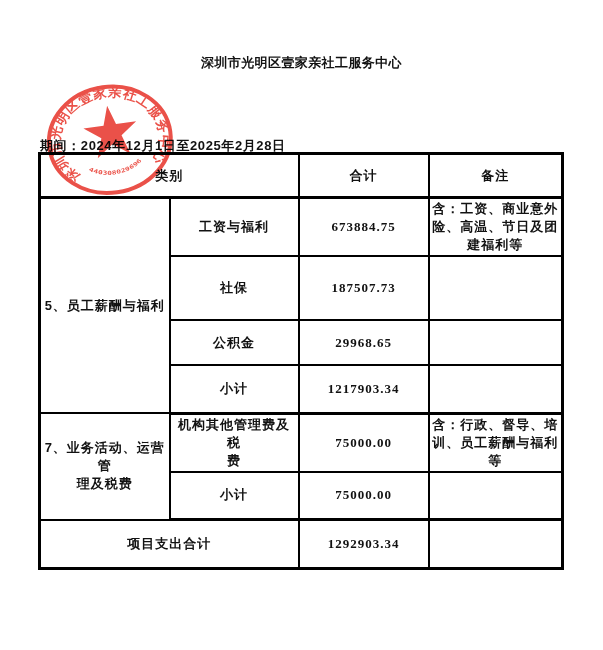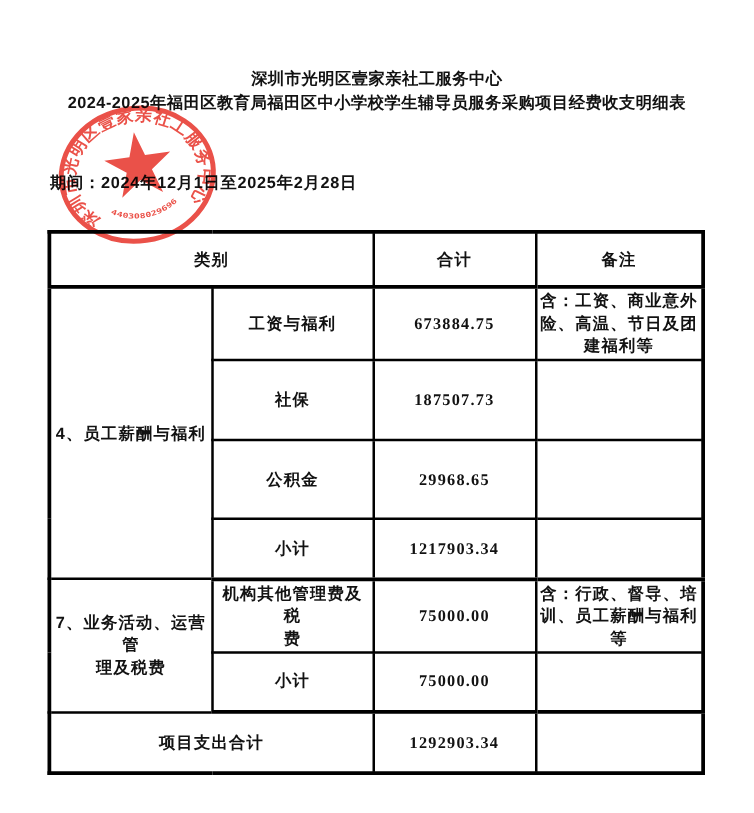--- a/index.html
+++ b/index.html
@@ -14,21 +14,21 @@
   .titles {
     position:absolute; top:53px; left:0; width:603px;
     text-align:center; font-weight:bold;
     font-size:13px; line-height:19px; letter-spacing:0.4px;
   }
   .period {
     position:absolute; top:137px; left:40px;
     font-weight:bold; font-size:13px; letter-spacing:0.6px;text-align:center;
   }
   table.exp {
-    position:absolute; left:38px; top:184px;
+    position:absolute; left:38px; top:152px;
     width:523px; border-collapse:collapse; table-layout:fixed;
     border:3px solid #000;
   }
   table.exp td {
     border:2px solid #000;
     text-align:center; vertical-align:middle;
     font-weight:bold; font-size:13px; letter-spacing:1px;
     padding:1px 2px;
     white-space:pre-line;
     line-height:18px;
@@ -48,52 +48,51 @@
     opacity:0.88;
     z-index:5;
     pointer-events:none;
   }
 </style>
 </head>
 <body>
 
 <div class="titles">
   <div>深圳市光明区壹家亲社工服务中心</div>
-  <div>2024-2025年福田区教育局福田区中小学校学生辅导员服务采购项目经费收支明细表</div>
 </div>
 
 <div class="period">期间：2024年12月1日至2025年2月28日</div>
 
 <table class="exp">
   <colgroup>
     <col style="width:130px">
       <col style="width:129px">
       <col style="width:130px">
       <col style="width:134px">
   </colgroup>
   <tbody>
       <tr class="hdr" style="height:44px">
     <td colspan="2">类别</td>
     <td>合计</td>
     <td>备注</td>
   </tr>
   <tr style="height:55px">
-    <td rowspan="4" class="grp">4、员工薪酬与福利</td>
+    <td rowspan="4" class="grp">5、员工薪酬与福利</td>
     <td>工资与福利</td>
     <td class="num">673884.75</td>
     <td class="remark">含：工资、商业意外
 险、高温、节日及团
 建福利等</td>
   </tr>
   <tr style="height:64px">
     <td>社保</td>
     <td class="num">187507.73</td>
     <td class="remark"></td>
   </tr>
-  <tr style="height:63px">
+  <tr style="height:45px">
     <td>公积金</td>
     <td class="num">29968.65</td>
     <td class="remark"></td>
   </tr>
   <tr class="groupend" style="height:48px">
     <td>小计</td>
     <td class="num">1217903.34</td>
     <td class="remark"></td>
   </tr>
   <tr style="height:51px">

